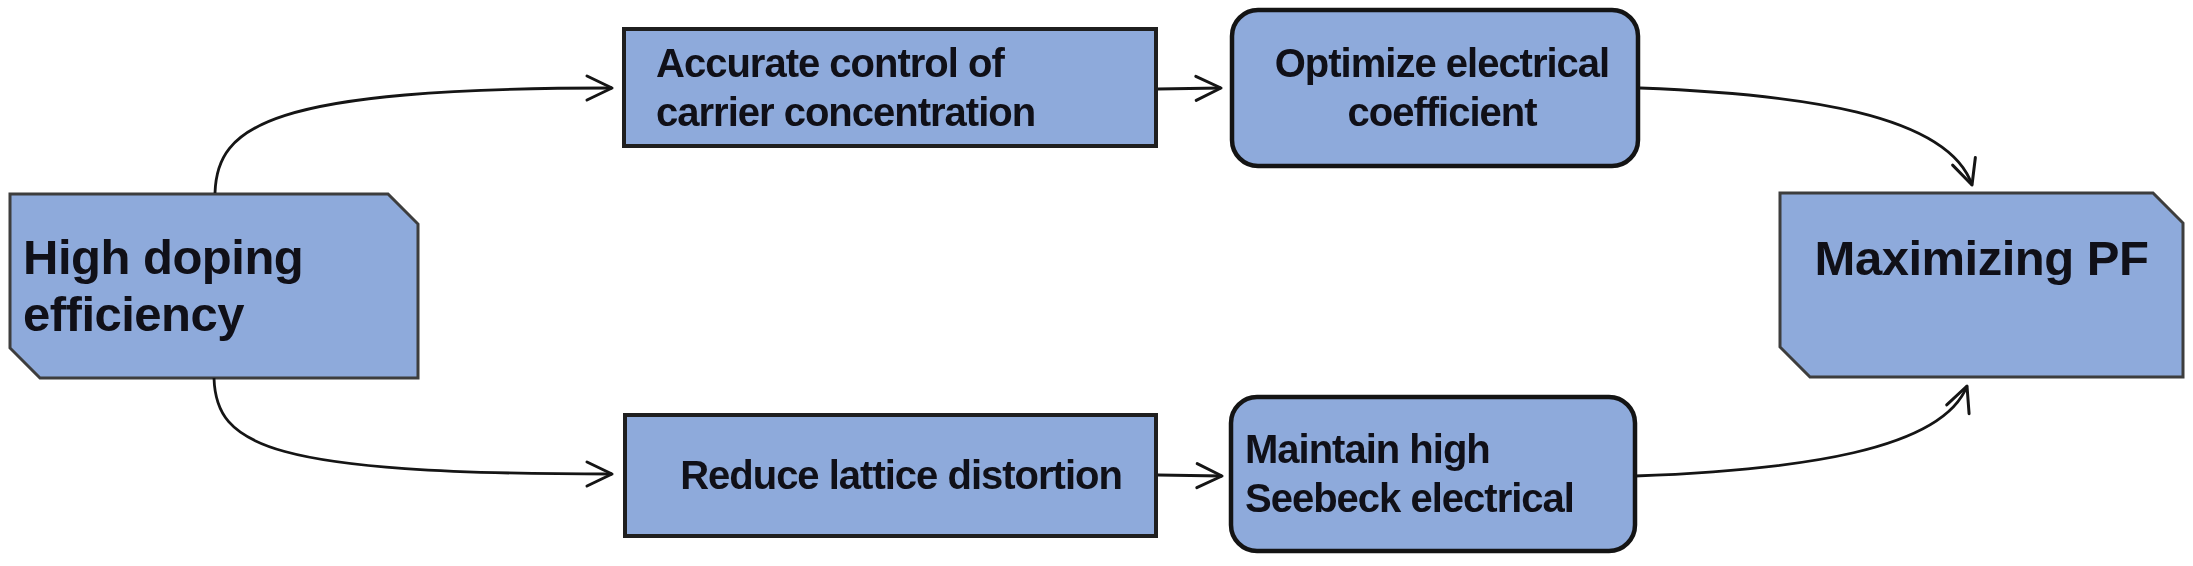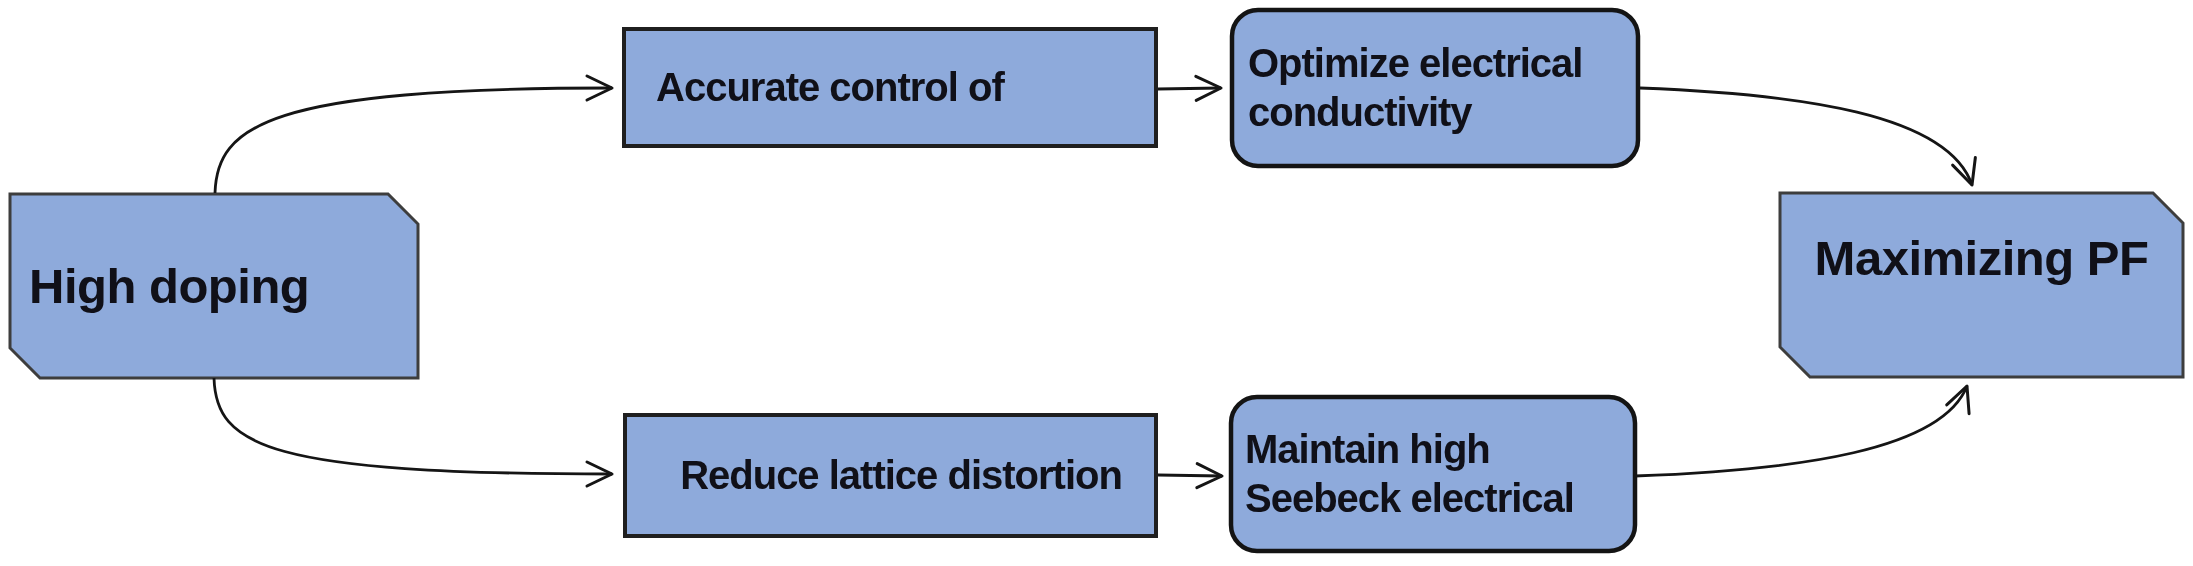--- a/index.html
+++ b/index.html
@@ -33,23 +33,23 @@
     line-height: 1.16;
     letter-spacing: -0.5px;
   }
   .mid-label {
     font-size: 40px;
     line-height: 1.22;
     letter-spacing: -1px;
   }
   .centered { align-items: center; }
   
-  #label-source      { left: 13px;   top: 197px; width: 402px; height: 178px; padding-left: 16px; }
+  #label-source      { left: 13px;   top: 197px; width: 402px; height: 178px; padding-left: 10px; }
   #label-top-mid     { left: 626px;  top: 30px;  width: 529px; height: 115px; padding-left: 30px; }
-  #label-top-right   { left: 1234px; top: 11px;  width: 402px; height: 154px; padding-left: 14px; }
+  #label-top-right   { left: 1234px; top: 11px;  width: 402px; height: 154px; padding-left: 14px; align-items: center; }
   #label-bottom-mid  { left: 627px;  top: 416px; width: 528px; height: 119px; padding-left: 20px; text-align: center; }
   #label-bottom-right{ left: 1233px; top: 398px; width: 400px; height: 152px; padding-left: 12px; }
   #label-sink        { left: 1783px; top: 196px; width: 397px; height: 124px; }
 </style>
 </head>
 <body>
 
 <div id="canvas">
 
   <svg id="arrow-layer" viewBox="0 0 2193 566" xmlns="http://www.w3.org/2000/svg">
@@ -69,29 +69,31 @@
     <path d="M 215,193 C 217,126 268,88 612,88" fill="none" stroke="#151515" stroke-width="2.8" marker-end="url(#openArrow)"></path>
     <path d="M 214,378 C 216,446 268,474 612,474" fill="none" stroke="#151515" stroke-width="2.8" marker-end="url(#openArrow)"></path>
     <path d="M 1158,89 L 1221,88" fill="none" stroke="#151515" stroke-width="2.8" marker-end="url(#openArrow)"></path>
     <path d="M 1158,475 L 1222,476" fill="none" stroke="#151515" stroke-width="2.8" marker-end="url(#openArrow)"></path>
     <path d="M 1640,88 C 1800,94 1948,114 1972,185" fill="none" stroke="#151515" stroke-width="2.8" marker-end="url(#openArrow)"></path>
     <path d="M 1635,476 C 1800,470 1942,450 1967,386" fill="none" stroke="#151515" stroke-width="2.8" marker-end="url(#openArrow)"></path>
   </svg>
 
   <div id="label-source" class="node-label big-label">
     <span class="line">High doping</span>
+    <span class="line">efficiency</span>
   </div>
 
   <div id="label-top-mid" class="node-label mid-label">
     <span class="line">Accurate control of</span>
+    <span class="line">carrier concentration</span>
   </div>
 
   <div id="label-top-right" class="node-label mid-label">
     <span class="line">Optimize electrical</span>
-    <span class="line">conductivity</span>
+    <span class="line">coefficient</span>
   </div>
 
   <div id="label-bottom-mid" class="node-label mid-label">
     <span class="line">Reduce lattice distortion</span>
   </div>
 
   <div id="label-bottom-right" class="node-label mid-label">
     <span class="line">Maintain high</span>
     <span class="line">Seebeck electrical</span>
   </div>

